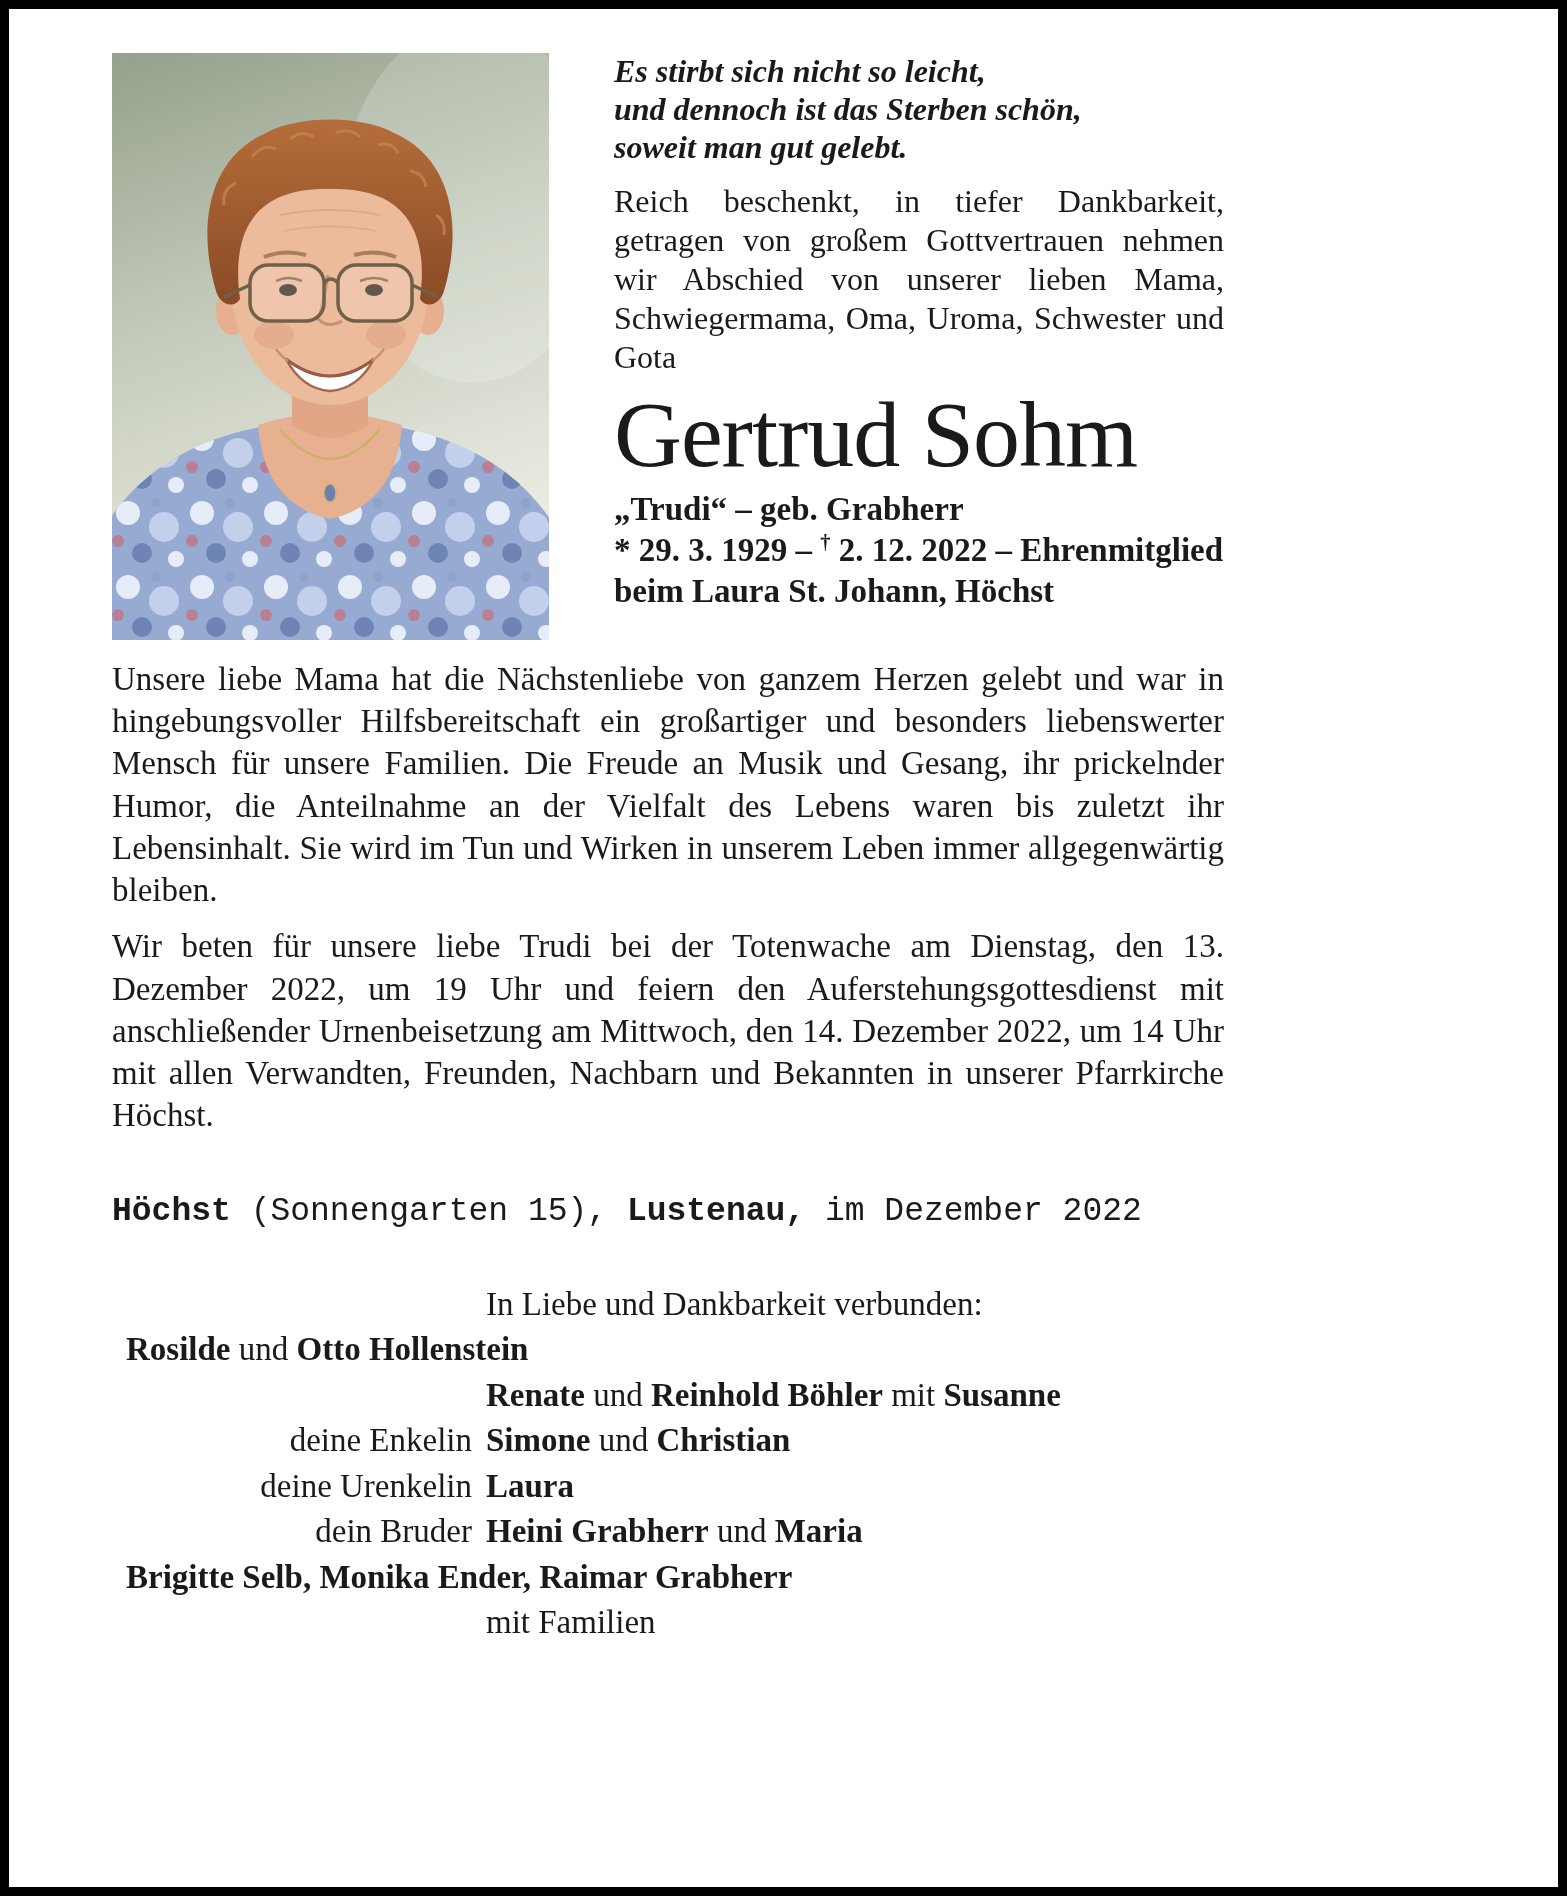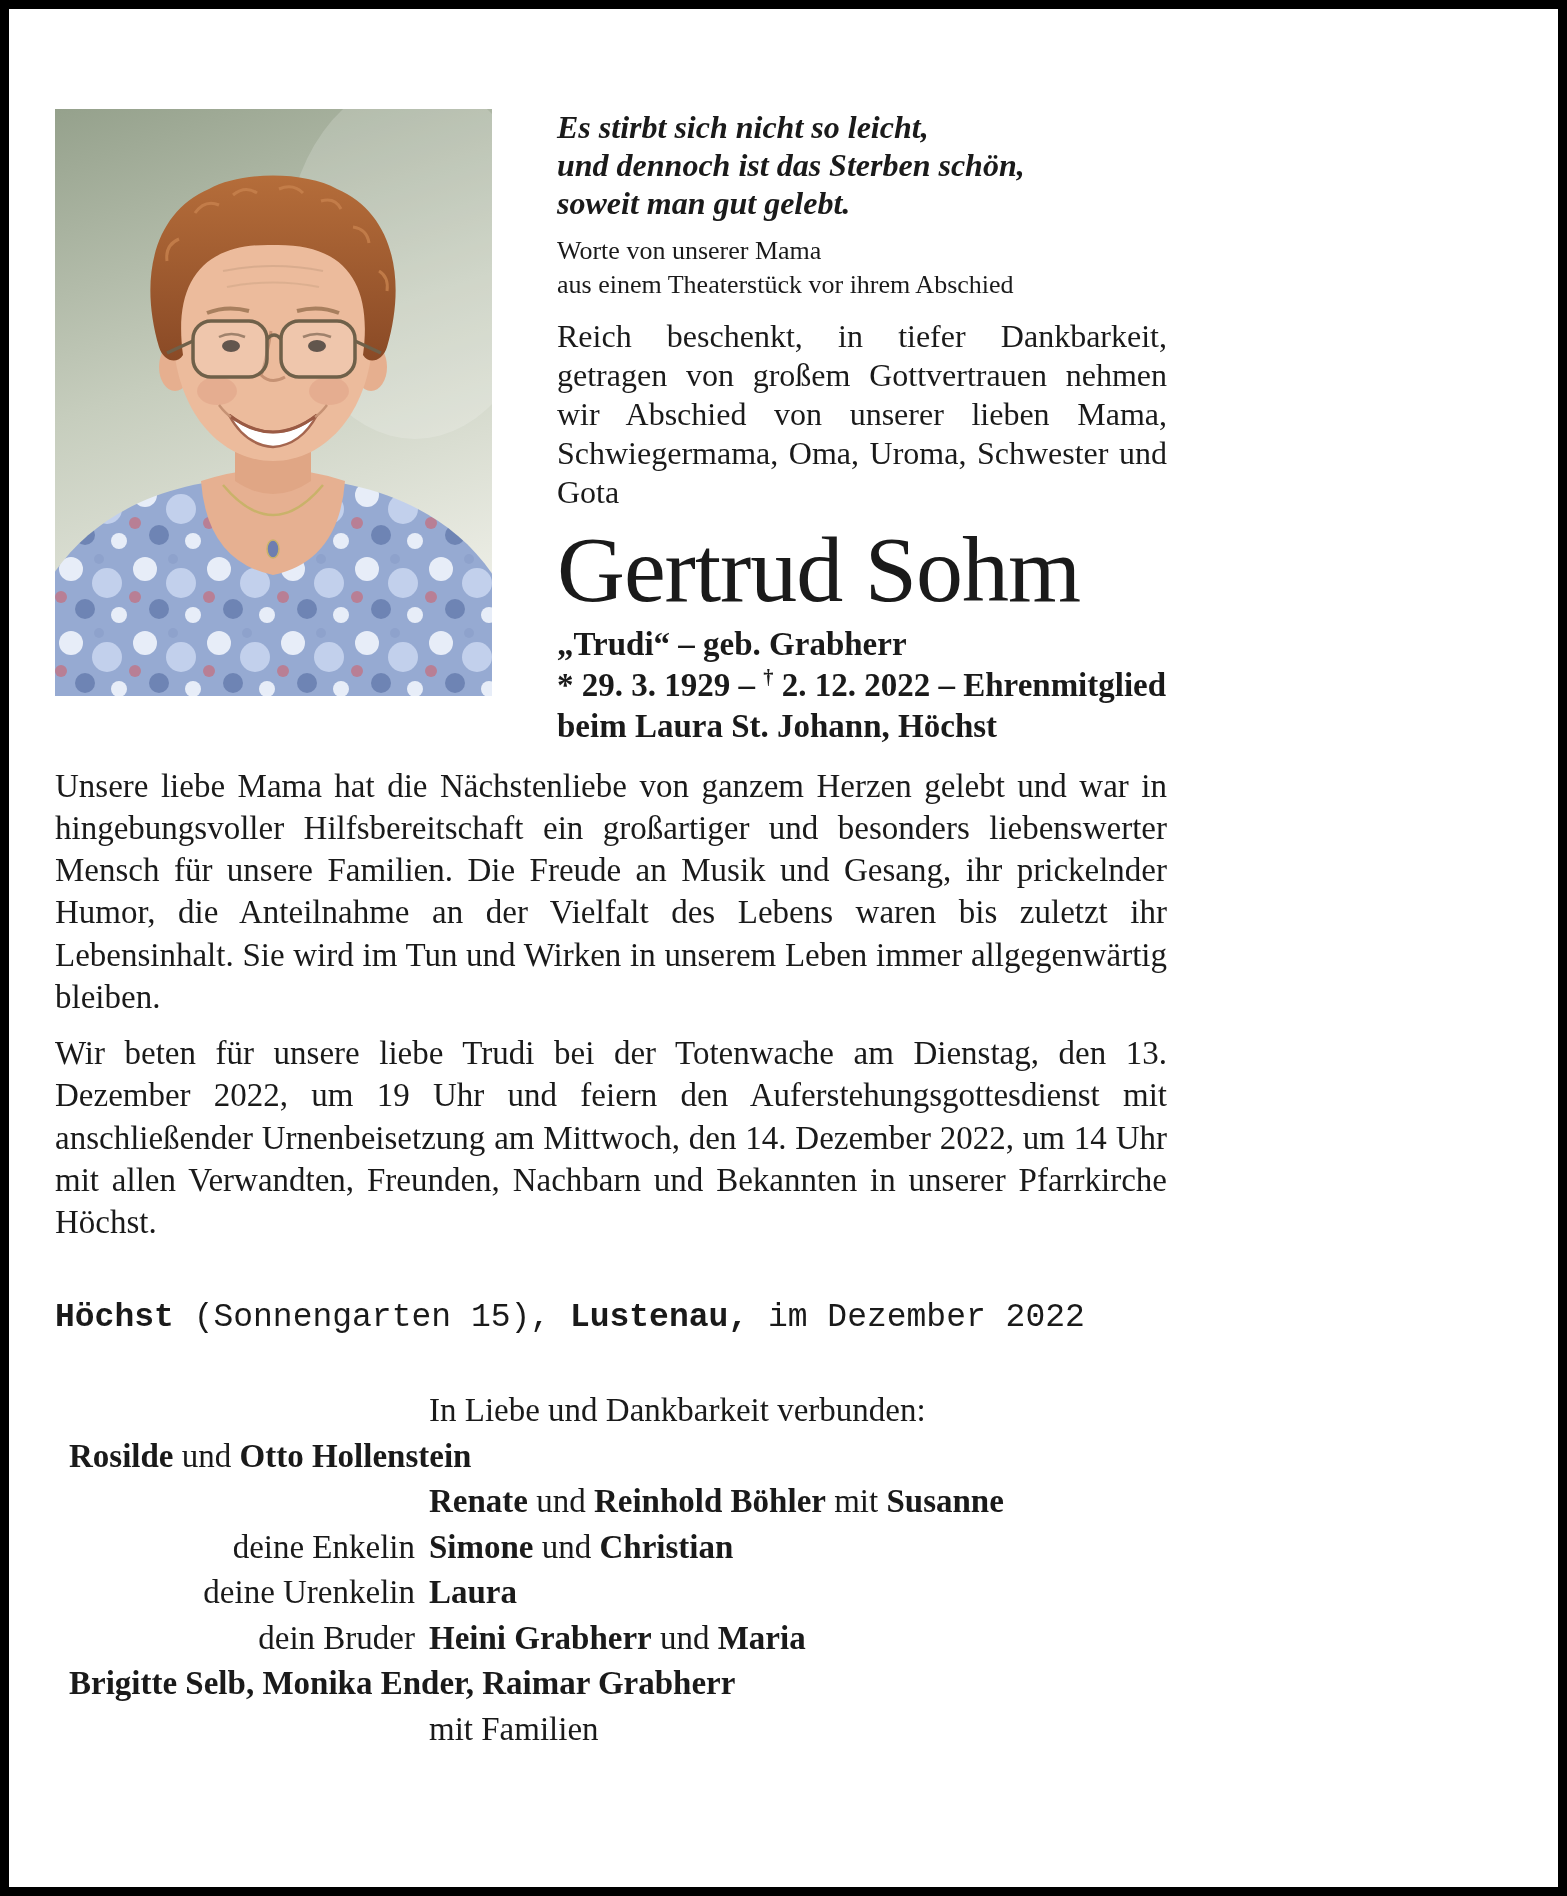--- a/index.html
+++ b/index.html
@@ -3,21 +3,21 @@
 <meta charset="utf-8">
 <style>
   html,body{margin:0;padding:0;background:#e5e5e5;}
   .page{
     width:1567px;height:1896px;box-sizing:border-box;
     background:#ffffff;border:9px solid #000;
     overflow:hidden;position:relative;
     font-family:"Liberation Serif","DejaVu Serif",serif;
     color:#1a1a1a;
   }
-  .content{margin-left:46px;width:1112px;padding-top:100px;}
+  .content{margin-left:103px;width:1112px;padding-top:44px;}
   .top-row{display:flex;gap:65px;align-items:flex-start;}
   .photo{width:437px;height:587px;flex:none;overflow:hidden;}
   .photo svg{display:block;width:100%;height:100%;}
   .right-col{width:610px;}
   .quote{font-size:32px;font-weight:bold;font-style:italic;line-height:1.18;}
   .quote-attrib{font-size:26px;line-height:1.28;margin-top:12px;}
   .intro{font-size:32px;line-height:1.22;margin-top:16px;text-align:justify;hyphens:auto;}
   .name{font-size:94px;line-height:1.02;margin-top:10px;letter-spacing:-1px;white-space:nowrap;}
   .subtitle{font-size:33px;font-weight:bold;margin-top:8px;}
   .dates{font-size:33px;font-weight:bold;line-height:1.24;margin-top:2px;}
@@ -106,24 +106,20 @@
           <ellipse cx="218" cy="440" rx="6" ry="9" fill="#6e7eb0" stroke="#c9b26a" stroke-width="1.5"></ellipse>
         </svg>
       </div>
 
       <div class="right-col">
         <div class="quote">
           <div>Es stirbt sich nicht so leicht,</div>
           <div>und dennoch ist das Sterben schön,</div>
           <div>soweit man gut gelebt.</div>
         </div>
-        <div class="quote-attrib">
-          <div>Worte von unserer Mama</div>
-          <div>aus einem Theaterstück vor ihrem Abschied</div>
-        </div>
         <div class="intro">Reich beschenkt, in tiefer Dankbarkeit, getragen von großem Gottvertrauen nehmen wir Abschied von unserer lieben Mama, Schwiegermama, Oma, Uroma, Schwester und Gota</div>
         <div class="name">Gertrud Sohm</div>
         <div class="subtitle">„Trudi“ – geb. Grabherr</div>
         <div class="dates">
           <div><span>* 29. 3. 1929 – </span><span class="sup">†</span><span> 2. 12. 2022 – Ehrenmitglied</span></div>
           <div>beim Laura St. Johann, Höchst</div>
         </div>
       </div>
     </div>
 

